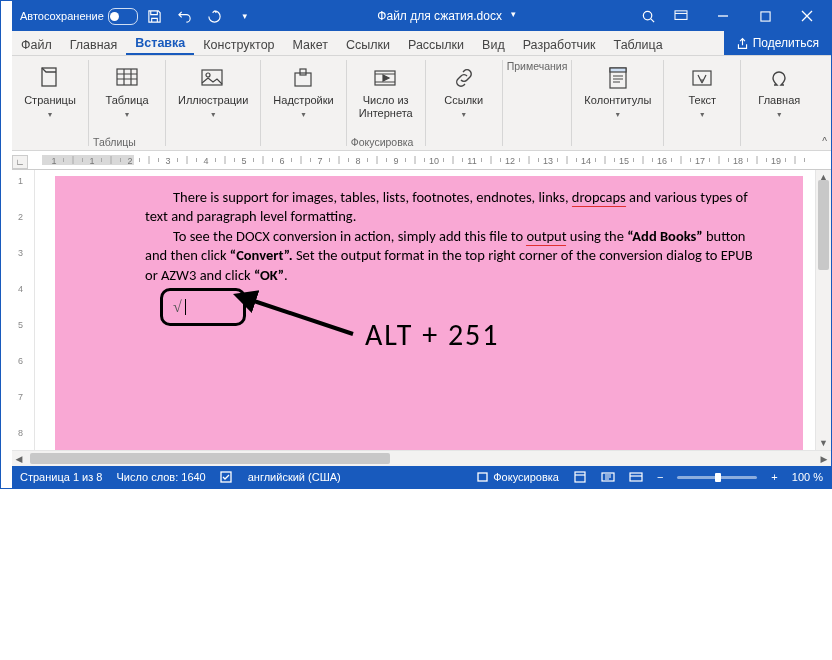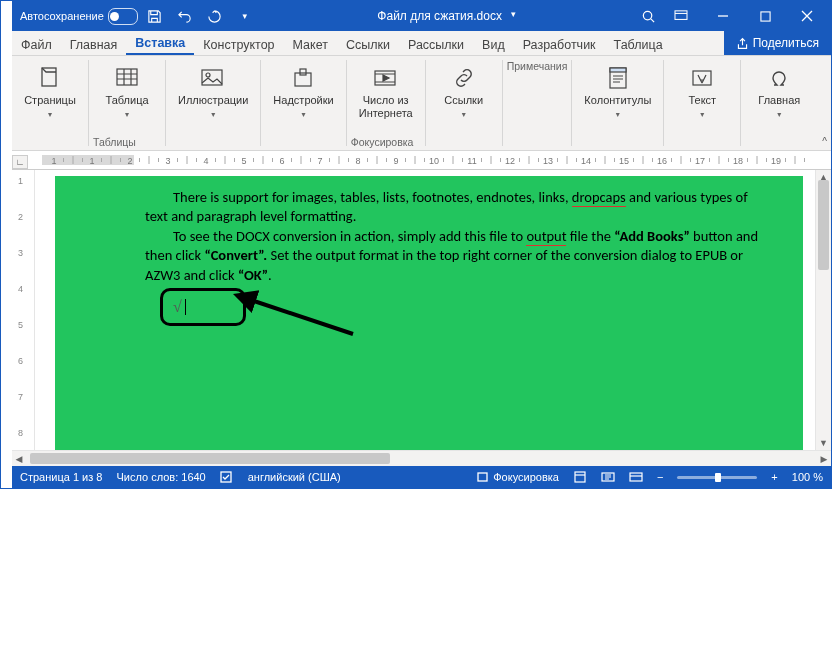--- a/index.html
+++ b/index.html
@@ -36,21 +36,21 @@
   .chev{font-size:8px;color:#666;}
   
   .hruler{height:18px;background:#fff;border-bottom:1px solid #ccc;display:flex;align-items:center;padding-left:30px;position:relative;overflow:hidden;}
   .rulL{position:absolute;left:0;top:4px;width:14px;height:12px;background:#f3f2f1;border:1px solid #ccc;font-size:9px;color:#555;display:flex;align-items:center;justify-content:center;}
   .hruler svg{display:block;}
   
   .work{flex:1;display:flex;overflow:hidden;background:#fff;}
   .vruler{width:22px;background:#fff;border-right:1px solid #e5e5e5;position:relative;}
   .vruler .num{position:absolute;left:6px;font-size:9px;color:#888;}
   .canvas{flex:1;overflow:auto;background:#fff;position:relative;}
-  .page{margin:6px 12px 8px 20px;background:#22c55e;min-height:460px;position:relative;}
+  .page{margin:6px 12px 8px 20px;background:#f9a8d4;min-height:460px;position:relative;}
   .textflow{padding:12px 40px 0 90px;font-family:Calibri,Arial,sans-serif;font-size:14.5px;color:#000;line-height:1.32;}
   .p{margin:0 0 1px;}
   .p.indent{text-indent:28px;}
   .redw{color:#000;position:relative;}
   .redw:after{content:"";position:absolute;left:0;right:0;bottom:-1px;border-bottom:1.5px solid #e03030;transform:skewX(-20deg);} 
   .smallbox{position:absolute;left:105px;top:112px;width:70px;height:32px;border:3px solid #000;border-radius:10px;display:flex;align-items:center;padding-left:10px;font-family:"Times New Roman",serif;font-size:16px;color:#555;}
   .cursor{display:inline-block;width:1px;height:16px;background:#000;margin-left:3px;}
   .arrow{position:absolute;left:178px;top:108px;}
   .alttxt{position:absolute;left:310px;top:140px;font-family:Calibri,Arial,sans-serif;font-size:30px;color:#000;letter-spacing:2px;}
   .scrollbar-v{width:15px;background:#f3f2f1;border-left:1px solid #e5e5e5;position:relative;}
@@ -397,37 +397,38 @@
         <div class="num" style="top: 330px;">10</div>
         <div class="num" style="top: 366px;">11</div>
         <div class="num" style="top: 402px;">12</div>
         <div class="num" style="top: 438px;">13</div>
       </div>
 
     <div class="canvas">
       <div class="page">
         <div class="textflow">
           <p class="p indent"><span>There is support for images, tables, lists, footnotes, endnotes, links, </span><span class="redw">dropcaps</span><span> and various types of text and paragraph level formatting.</span></p>
-          <p class="p indent"><span>To see the DOCX conversion in action, simply add this file to </span><span class="redw">output</span><span> file the </span><b>“Add Books”</b><span> button and then click </span><b>“Convert”.</b><span>  Set the output format in the top right corner of the conversion dialog to EPUB or AZW3 and click </span><b>“OK”</b><span>.</span></p>
+          <p class="p indent"><span>To see the DOCX conversion in action, simply add this file to </span><span class="redw">output</span><span> using the </span><b>“Add Books”</b><span> button and then click </span><b>“Convert”.</b><span>  Set the output format in the top right corner of the conversion dialog to EPUB or AZW3 and click </span><b>“OK”</b><span>.</span></p>
         </div>
 
         <div class="smallbox">
           <span>√</span>
             <span class="cursor"></span>
         </div>
 
         <svg class="arrow" width="130" height="60">
           <defs>
               <marker id="ah" markerWidth="10" markerHeight="10" refX="2" refY="3" orient="auto">
                 <path d="M0 0L6 3L0 6z" fill="#000"></path>
               </marker>
             </defs>
           <path d="M120 50 L15 15" stroke="#000" stroke-width="4" fill="none" marker-end="url(#ah)"></path>
         </svg>
 
+        <div class="alttxt">ALT + 251</div>
       </div>
     </div>
 
     <div class="scrollbar-v">
       <div class="arr" style="top:0">▲</div>
       <div class="thumb"></div>
       <div class="arr" style="bottom:0">▼</div>
     </div>
   </div>
 

